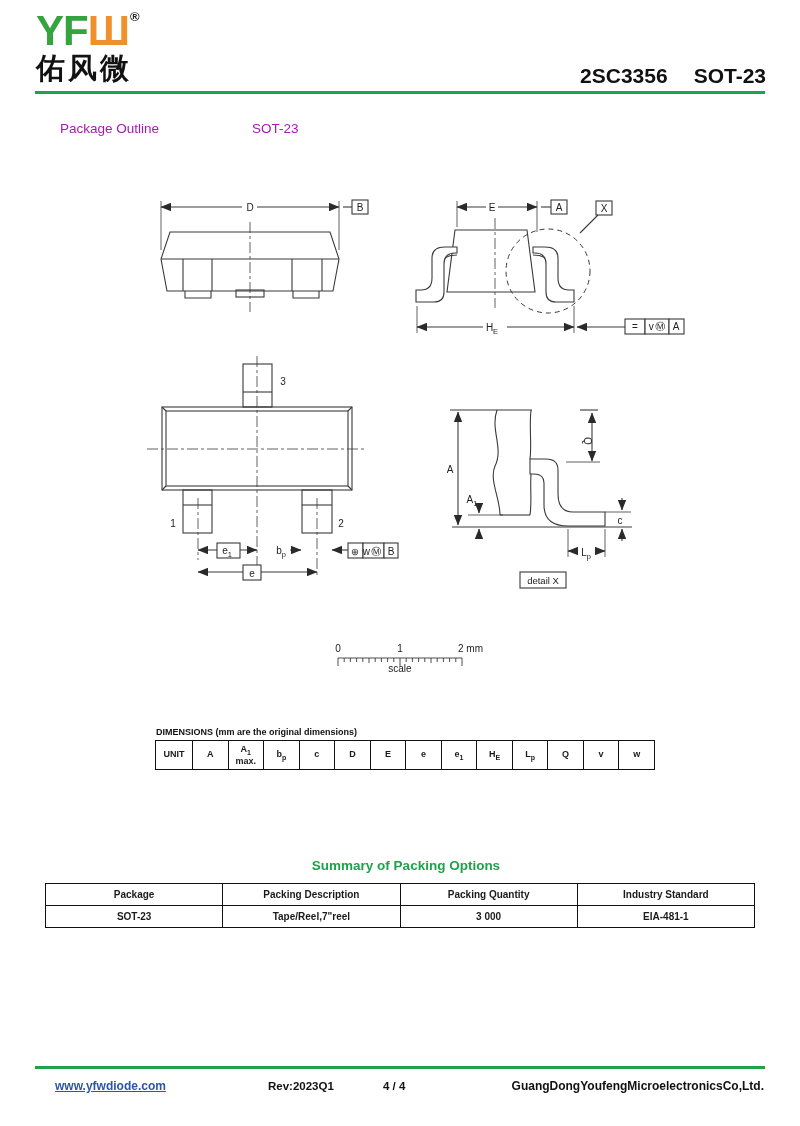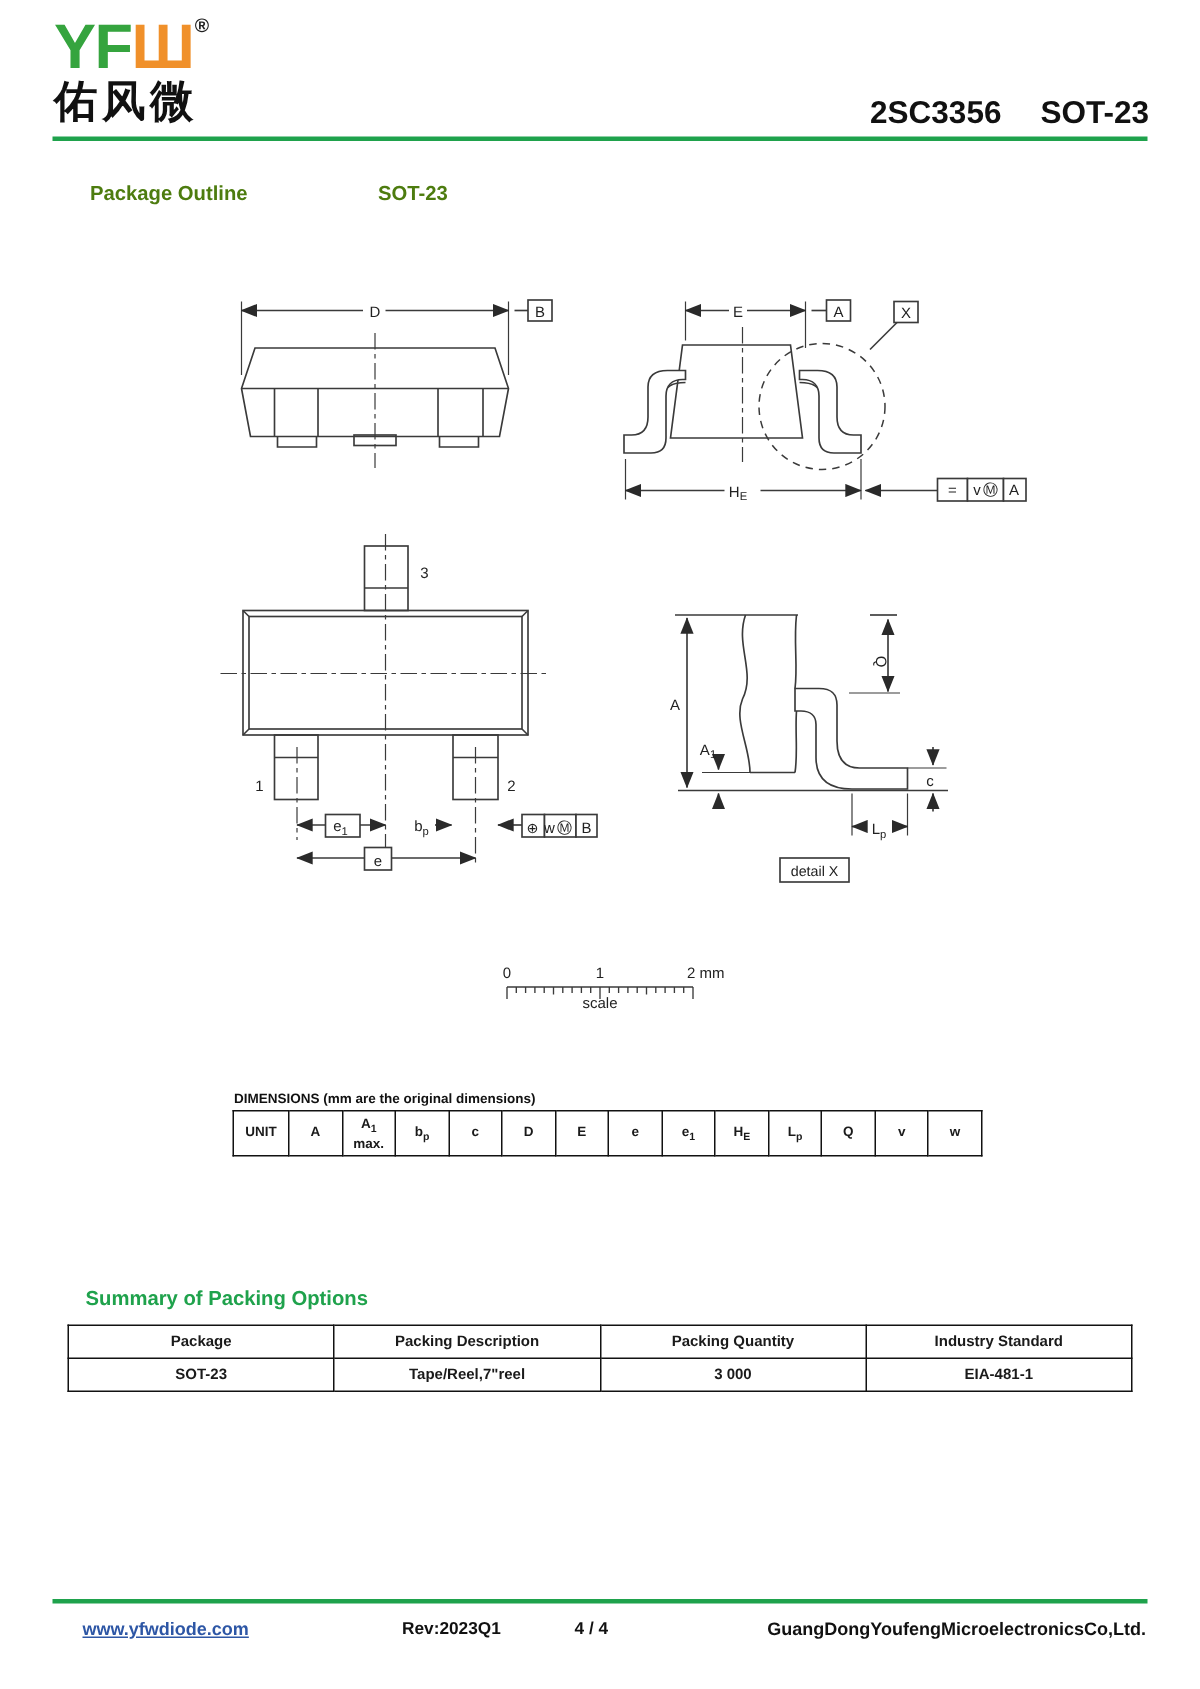--- a/index.html
+++ b/index.html
@@ -10,36 +10,36 @@
   .abs{position:absolute;}
   
   .logo-latin{font-weight:bold;font-size:42px;line-height:1;letter-spacing:-1px;}
   .logo-green{color:#35a43e;}
   .logo-orange{color:#f0902a;}
   .reg-mark{font-size:13px;font-weight:bold;color:#222;vertical-align:24px;margin-left:1px;}
   .logo-cn{font-weight:bold;font-size:29px;letter-spacing:3px;color:#111;line-height:1;margin-top:2px;}
   .part-number{font-size:21px;font-weight:bold;color:#111;white-space:nowrap;text-align:center;}
   .part-number .gap{display:inline-block;width:26px;}
   .green-rule{background:#1fa24c;height:3px;width:730px;left:35px;}
-  .section-head{font-size:13.5px;font-weight:bold;color:#4d7c0f;}
+  .section-head{font-size:13.5px;font-weight:normal;color:#a21caf;}
   
   .dims-wrap{left:155px;top:727px;width:502px;}
   .dims-title{font-size:9px;font-weight:bold;margin:0 0 3px 1px;color:#111;}
   table{border-collapse:collapse;border-radius:27px;}
   .dims-table{width:500px;table-layout:fixed;}
   .dims-table th,.dims-table td{border:1px solid #111;text-align:center;vertical-align:middle;}
   .dims-table th{font-size:9px;font-weight:bold;padding:3px 1px;height:21px;}
   .dims-table td{font-size:9px;font-weight:normal;padding:3px 1px;height:28px;white-space:pre-line;line-height:1.3;}
   .dims-table col.unit{width:37px;}
   .dims-table sub{font-size:7px;}
   .h2:empty{display:none;}
   .h2{font-weight:bold;}
   
   .packing-wrap{left:45px;top:858px;width:710px;}
-  .packing-title{font-size:13.5px;font-weight:bold;color:#1fa24c;margin:0 0 10px 12px;}
+  .packing-title{font-size:13.5px;font-weight:bold;color:#1fa24c;margin:0 0 10px 12px;text-align:center;}
   .packing-table{width:710px;table-layout:fixed;}
   .packing-table th,.packing-table td{border:1px solid #111;text-align:center;font-size:10px;font-weight:bold;height:19px;padding:1px 2px;}
   
   .footer-line{background:#1fa24c;height:3px;width:730px;left:35px;top:1066px;}
   .footer-text{font-size:11.5px;font-weight:bold;color:#111;white-space:nowrap;}
   .site-link{color:#2d56a5;text-decoration:underline;font-size:12px;font-weight:bold;}
   
   svg text{font-family:"Liberation Sans",sans-serif;}
 </style>
 </head>

